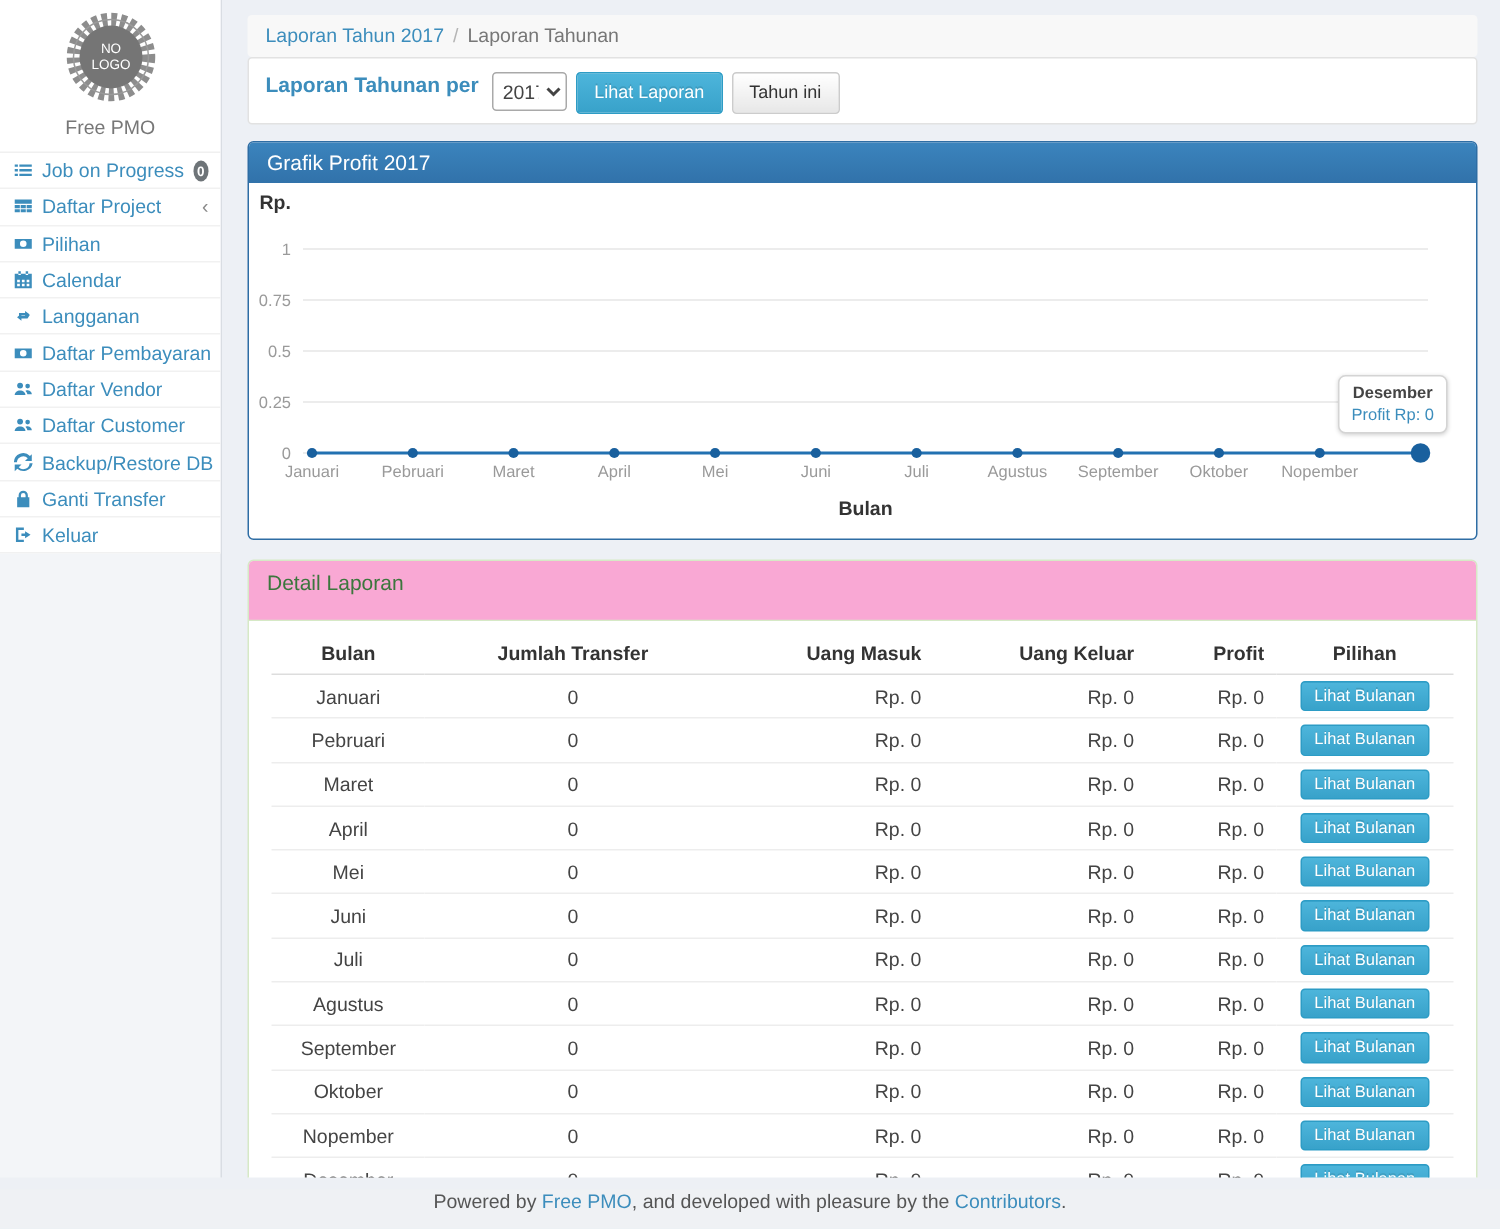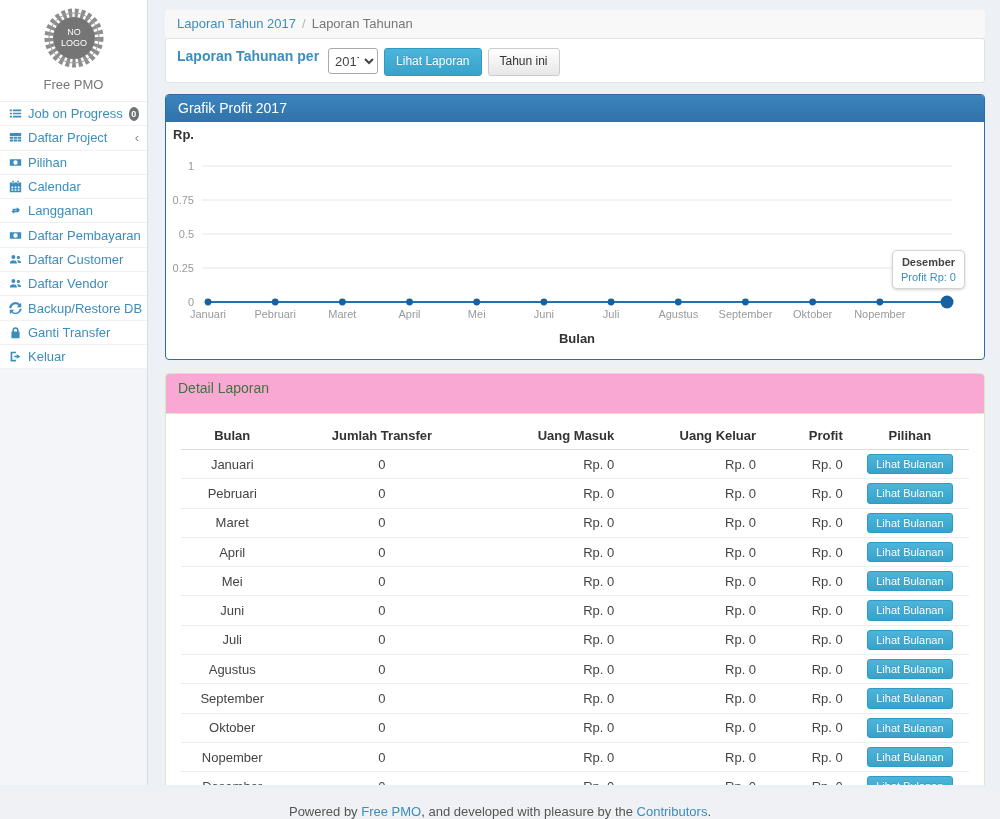--- a/index.html
+++ b/index.html
@@ -100,21 +100,21 @@
   th { padding:6px 8px; border-bottom:1px solid #ddd; color:#333; font-weight:bold; }
   td { padding:4px 8px; border-bottom:1px solid #ededed; color:#444; }
   .al-c { text-align:center; }
   .al-r { text-align:right; }
   col.c-bulan{width:13%} col.c-jt{width:25%} col.c-um{width:18%}
   col.c-uk{width:18%} col.c-pf{width:11%} col.c-pl{width:15%}
 
   
   .footer {
     position:absolute; left:0; right:0; bottom:0; height:26px;
-    background:#eff1f4; display:flex; align-items:flex-end; justify-content:center;
+    background:#eff1f4; display:flex; align-items:flex-start; justify-content:center;
     font-size:13px; color:#555;
   }
   .footer a { color:#3c8dbc; }
 </style>
 </head>
 <body>
 
 <div class="sidebar">
   <div class="sidebar-white">
     <div class="logo-box">
@@ -180,32 +180,32 @@
         </div>
         <div class="menu-item">
           <span class="mi-icon">
             <svg viewBox="0 0 16 16">
               <circle cx="5.4" cy="5" r="2.4"></circle>
               <path d="M1 12.8c0-2.4 2-3.8 4.4-3.8s4.4 1.4 4.4 3.8z"></path>
               <circle cx="11.6" cy="5.4" r="1.9"></circle>
               <path d="M10.9 8.9c2.2 0 4.1 1.2 4.1 3.3h-3.6a5 5 0 0 0-1.6-3z"></path>
             </svg>
           </span>
-          <span class="mi-label">Daftar Customer</span>
+          <span class="mi-label">Daftar Vendor</span>
         </div>
         <div class="menu-item">
           <span class="mi-icon">
             <svg viewBox="0 0 16 16">
               <circle cx="5.4" cy="5" r="2.4"></circle>
               <path d="M1 12.8c0-2.4 2-3.8 4.4-3.8s4.4 1.4 4.4 3.8z"></path>
               <circle cx="11.6" cy="5.4" r="1.9"></circle>
               <path d="M10.9 8.9c2.2 0 4.1 1.2 4.1 3.3h-3.6a5 5 0 0 0-1.6-3z"></path>
             </svg>
           </span>
-          <span class="mi-label">Daftar Vendor</span>
+          <span class="mi-label">Daftar Customer</span>
         </div>
         <div class="menu-item">
           <span class="mi-icon">
             <svg viewBox="0 0 16 16">
               <path d="M13.5 2.5A7.7 7.7 0 0 0 .3 7.6h2.5a5.2 5.2 0 0 1 8.9-3.3L9.4 6.6H15V1zM15.7 8.4h-2.5a5.2 5.2 0 0 1-8.9 3.3l2.3-2.3H1V15l2.1-2.1a7.7 7.7 0 0 0 12.6-4.5z"></path>
             </svg>
           </span>
           <span class="mi-label">Backup/Restore DB</span>
         </div>
         <div class="menu-item">

